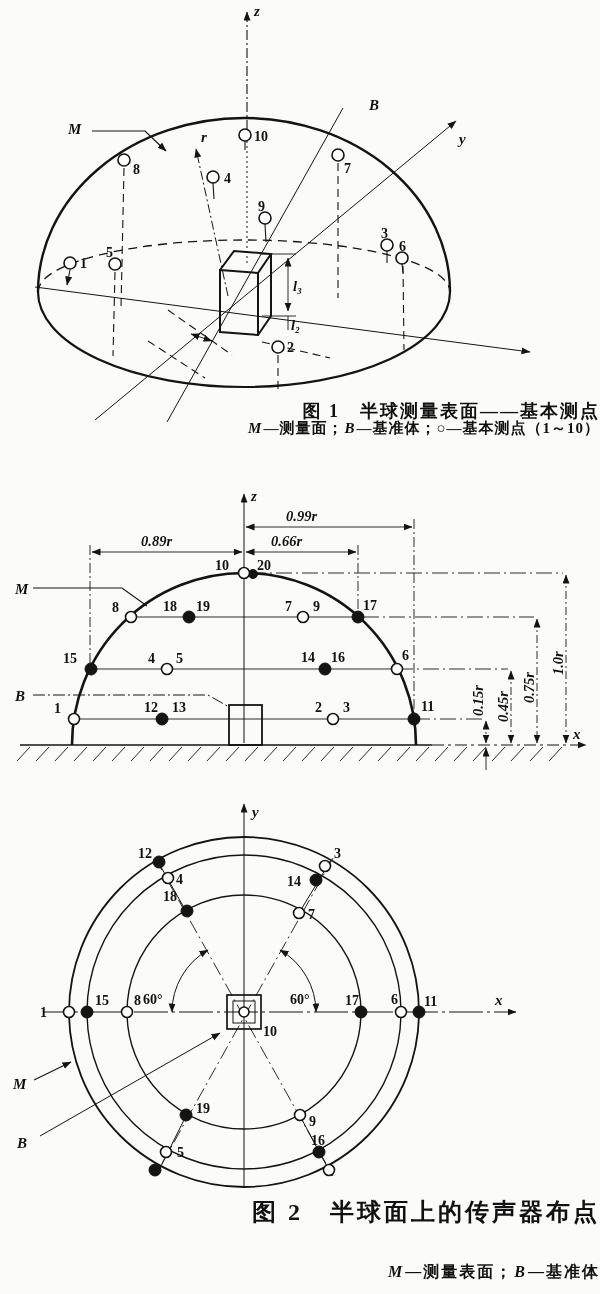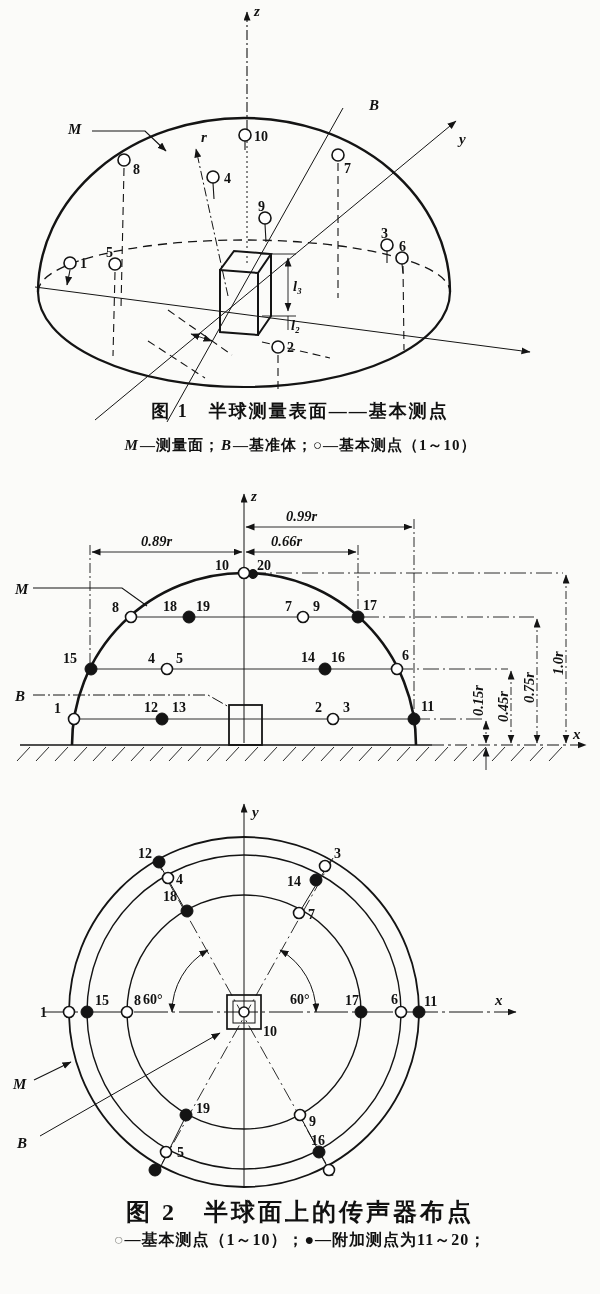--- a/index.html
+++ b/index.html
@@ -2,23 +2,23 @@
 <html><head>
 <meta charset="utf-8">
 <style>
   html,body{margin:0;padding:0;}
   body{width:600px;height:1294px;background:#fbfbf9;font-family:"Liberation Serif","DejaVu Serif",serif;}
   #page{position:relative;width:600px;height:1294px;overflow:hidden;background:#fbfbf9;color:#141414;}
   svg{position:absolute;left:0;display:block;}
   #fig1{top:0;}
   #fig2side{top:485px;}
   #fig2top{top:795px;}
-  .cap{position:absolute;left:0;width:600px;text-align:center;color:#111;}
+  .cap{position:absolute;left:0;width:600px;text-align:right;color:#111;}
   #cap-f1-title{top:399px;font-size:18px;font-weight:700;letter-spacing:2px;}
-  #cap-f1-legend{top:436px;font-size:15px;font-weight:600;letter-spacing:1px;}
+  #cap-f1-legend{top:419px;font-size:15px;font-weight:600;letter-spacing:1px;}
   #cap-f2-title{top:1196px;font-size:24px;font-weight:700;letter-spacing:3px;}
   #cap-f2-l1{top:1230px;font-size:16px;font-weight:600;letter-spacing:1px;}
   #cap-f2-l2{top:1262px;font-size:16px;font-weight:600;letter-spacing:2px;}
   .cap-it{font-style:italic;font-family:"Liberation Serif",serif;padding:0 1px;}
   .cap-dim{color:#9a9a96;}
   
   .st{stroke:#141414;fill:none;stroke-linecap:butt;}
   text.t{fill:#111;stroke:none;}
   text.num{font:600 14px "Liberation Serif","DejaVu Serif",serif;}
   text.ax{font:italic 700 15px "Liberation Serif","DejaVu Serif",serif;}
@@ -259,15 +259,15 @@
       <circle cx="186" cy="1115" r="6" class="mk f"></circle>
       <circle cx="329" cy="1170" r="5.5" class="mk o"></circle>
       <circle cx="319" cy="1152" r="6" class="mk f"></circle>
       <circle cx="300" cy="1115" r="5.5" class="mk o"></circle>
       <circle cx="244" cy="1012" r="5" class="mk o"></circle>
     </svg>
 
   <div class="cap" id="cap-f1-title"><span>图 1　半球测量表面——基本测点</span></div>
   <div class="cap" id="cap-f1-legend"><span class="cap-it">M</span><span>—测量面；</span><span class="cap-it">B</span><span>—基准体；</span><span>○</span><span>—基本测点（1～10）</span></div>
   <div class="cap" id="cap-f2-title"><span>图 2　半球面上的传声器布点</span></div>
-  <div class="cap" id="cap-f2-l1"><span class="cap-dim">○</span><span>—基本测点（1～10）；</span><span>●</span><span>—附加测点为11～20；</span></div>
+  <div class="cap" id="cap-f2-l2"><span class="cap-it">M</span><span>—测量表面；</span><span class="cap-it">B</span><span>—基准体</span></div>
 
 </div>
 
 </body></html>

